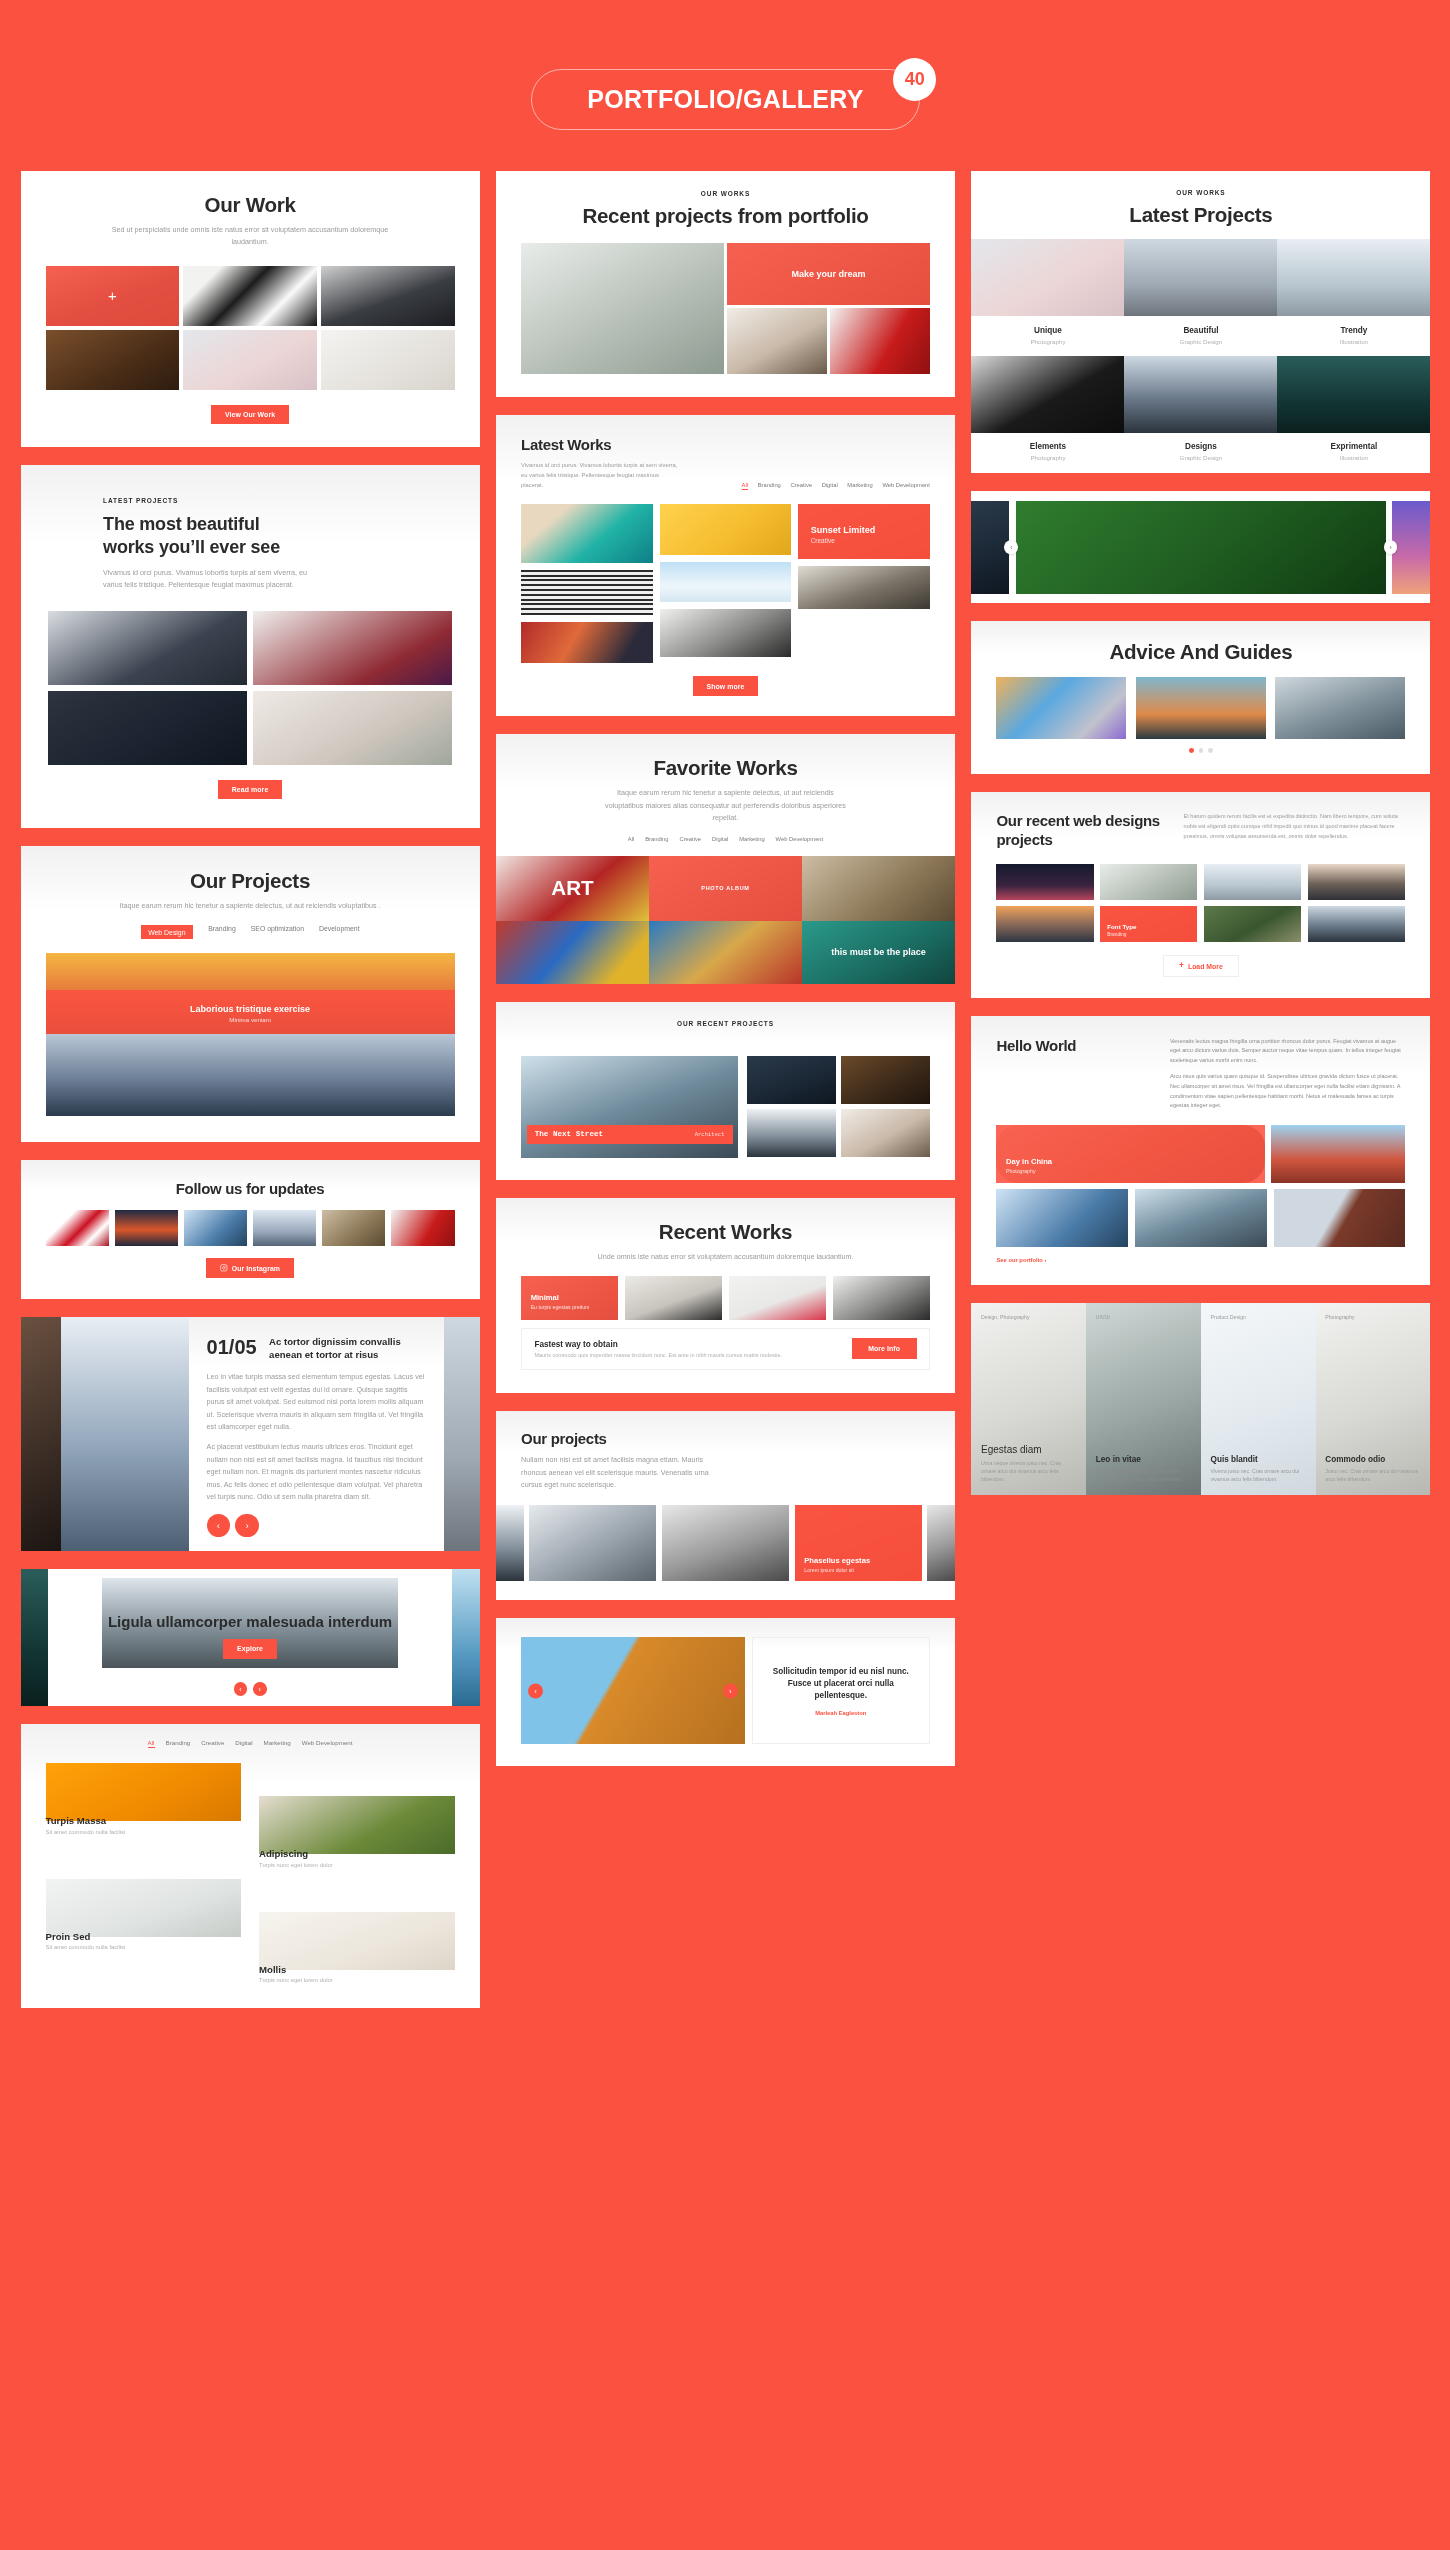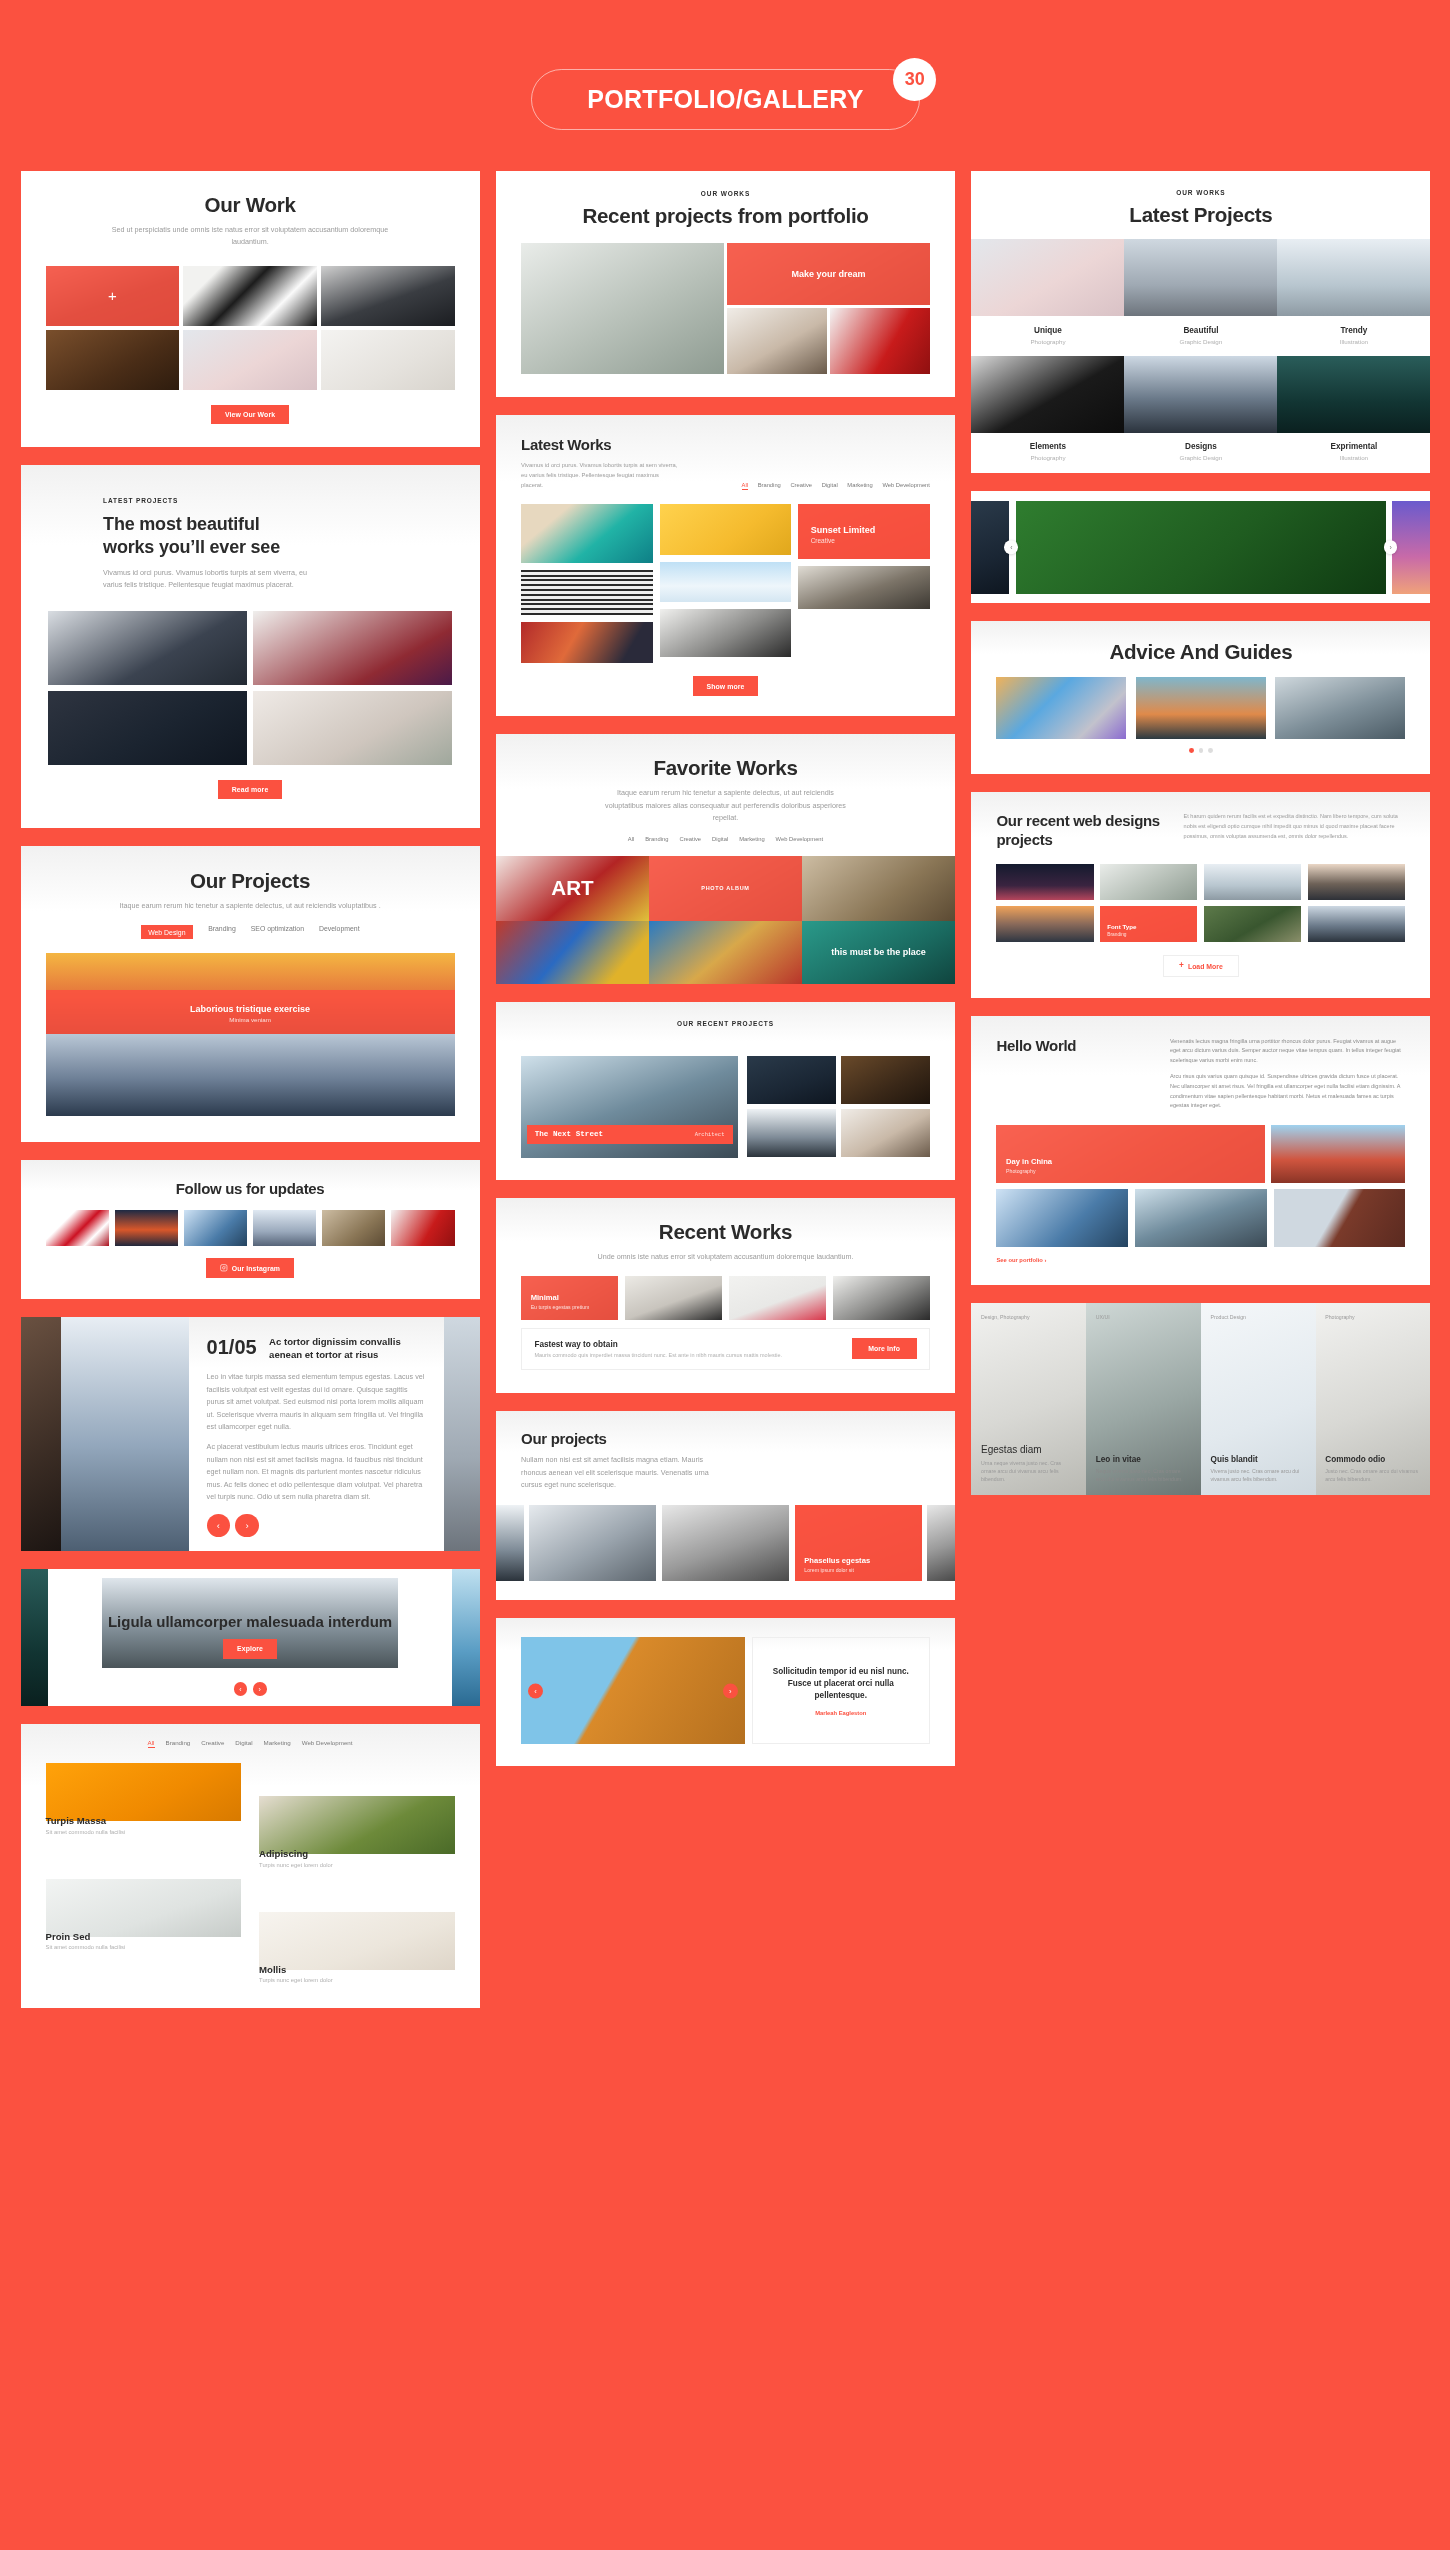--- a/index.html
+++ b/index.html
@@ -120,21 +120,21 @@
   .p-foil { background: linear-gradient(135deg,#f0b25a,#5aa8e0 40%,#c2c2cc 75%,#8a6ad0); }
   .p-car  { background: linear-gradient(180deg,#7fb6cc,#e08a4a 60%,#2b3a42); }
   .p-wave { background: linear-gradient(160deg,#cfd8dd,#7e8f99 55%,#4a5a64); }
   .p-stars{ background: linear-gradient(180deg,#141a2e,#3a2440 60%,#b4455c); }
   .p-table{ background: linear-gradient(150deg,#e9ece9,#b7c0b8 55%,#8e9b91); }
   .p-frost{ background: linear-gradient(180deg,#e8eef3,#b8c6cf 60%,#8d9aa3); }
   .p-cliff{ background: linear-gradient(180deg,#ead7c6,#6e6258 55%,#2e3138); }
   .p-dusk { background: linear-gradient(180deg,#f0a35a,#8a6a5a 50%,#2e3642); }
   .p-aero { background: linear-gradient(150deg,#5d7a4a,#39562f 55%,#8a8f6a); }
   .p-alps { background: linear-gradient(180deg,#cdd8e3,#6b7a8a 55%,#2b333d); }
-  .p-china{ background: linear-gradient(150deg,#e7d9cc,#b07a5c 55%,#6b4434); }
+  .p-china{ background: linear-gradient(150deg,#e7d9cc,#b07a5c 55%,#6b4434); border-radius: 22px; }
   .p-temple{background: linear-gradient(180deg,#9fd2ef,#d0553f 60%,#8a3426); }
   .p-bldg { background: linear-gradient(160deg,#cfe0ea,#6f8b9c 50%,#3b4a55); }
   .p-crane{ background: linear-gradient(120deg,#cfd8e0 45%,#7a3a2a 55%,#5a2a20); }
   .p-chair{ background: linear-gradient(160deg,#f2f2f0,#d8d8d4 55%,#b8b8b2); }
   .p-ux   { background: linear-gradient(160deg,#cfd8d6,#9aa7a4 55%,#6b7573); }
   .p-prod { background: linear-gradient(160deg,#f4f7f9,#e2e9ee 60%,#cfd8de); }
   .p-cam  { background: linear-gradient(150deg,#ffa20a,#f08a00 60%,#d87a00); }
   .p-girl { background: linear-gradient(150deg,#e6ded2,#6d8a3a 60%,#4a6a28); }
   .p-cat  { background: linear-gradient(160deg,#f2f4f3,#dfe3e1 60%,#c6cbc8); }
   .p-stair{ background: linear-gradient(160deg,#f7f4ef,#ece6dc 60%,#ded5c8); }
@@ -153,21 +153,21 @@
   .p-mon  { background: linear-gradient(150deg,#f0ece7,#c9b9a8 55%,#6a5a4a); }
   .p-stand{ background: linear-gradient(160deg,#2a3a4a,#1a2634 60%,#0e1620); }
   .p-flag { background: linear-gradient(135deg,#ffffff 30%,#cc1122 55%,#ffffff 75%,#aa0e1c); }
 </style>
 </head>
 <body>
 
 <div class="header">
   <div class="badge-wrap">
     <div class="badge-pill">PORTFOLIO/GALLERY</div>
-    <div class="badge-count">30</div>
+    <div class="badge-count">40</div>
   </div>
 </div>
 
 <div class="columns">
 
   <div class="col col-1">
 
     <section class="card" style="padding:22px 25px 23.4px;">
       <h1 class="sec-title">Our Work</h1>
       <p class="sub" style="margin:6.9px auto 16.5px; max-width:288px;">Sed ut perspiciatis unde omnis iste natus error sit voluptatem accusantium doloremque laudantium.</p>

